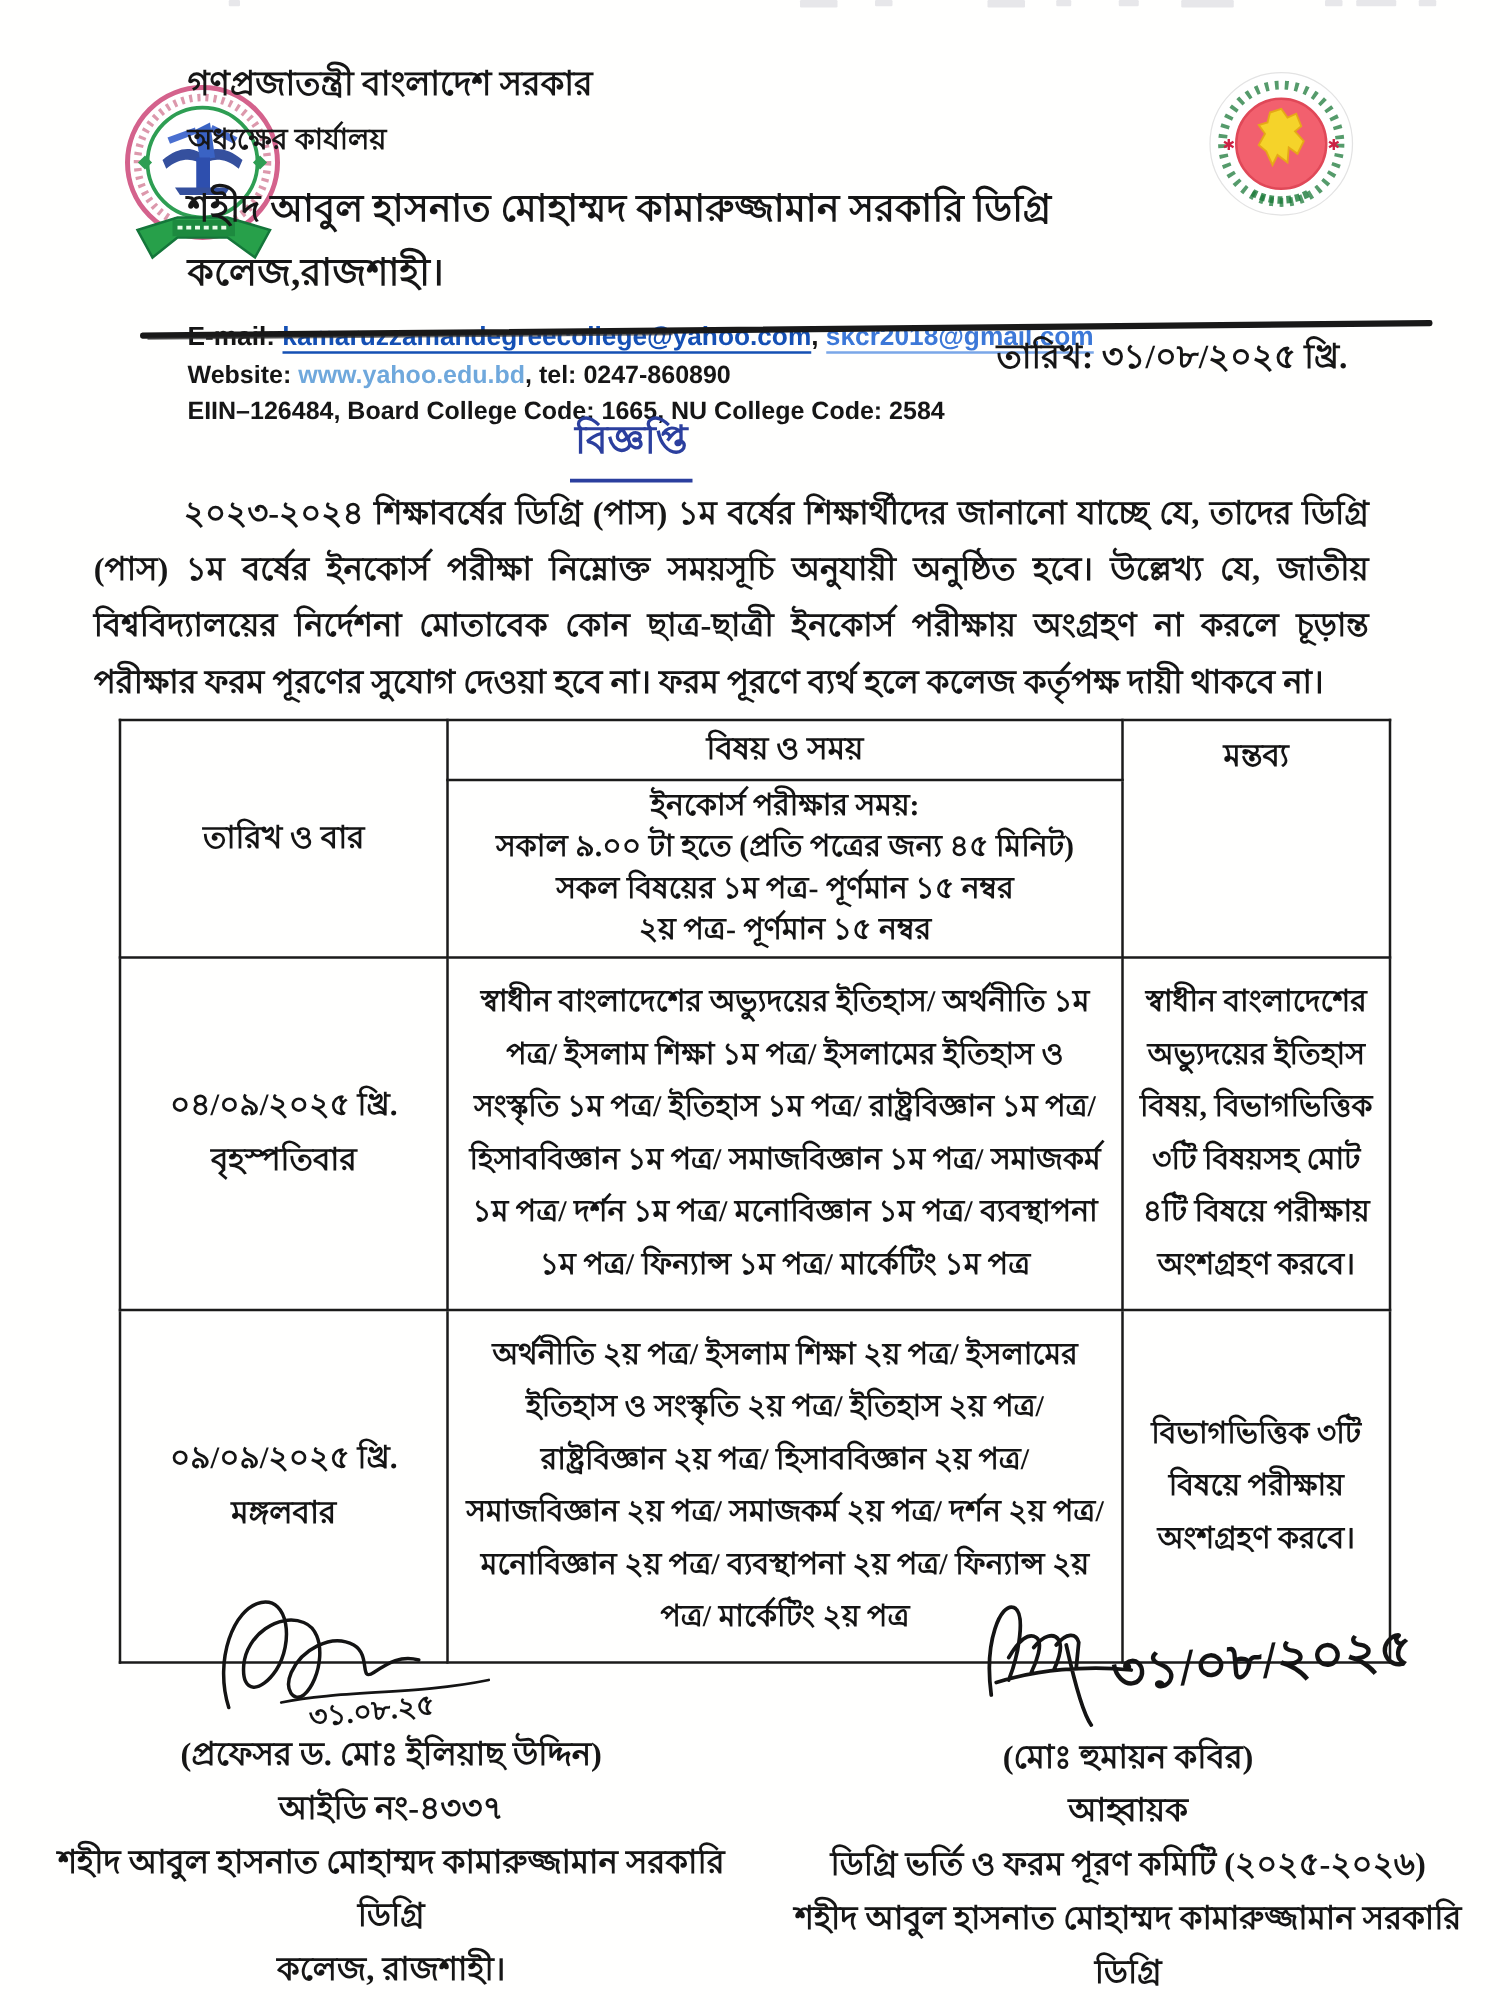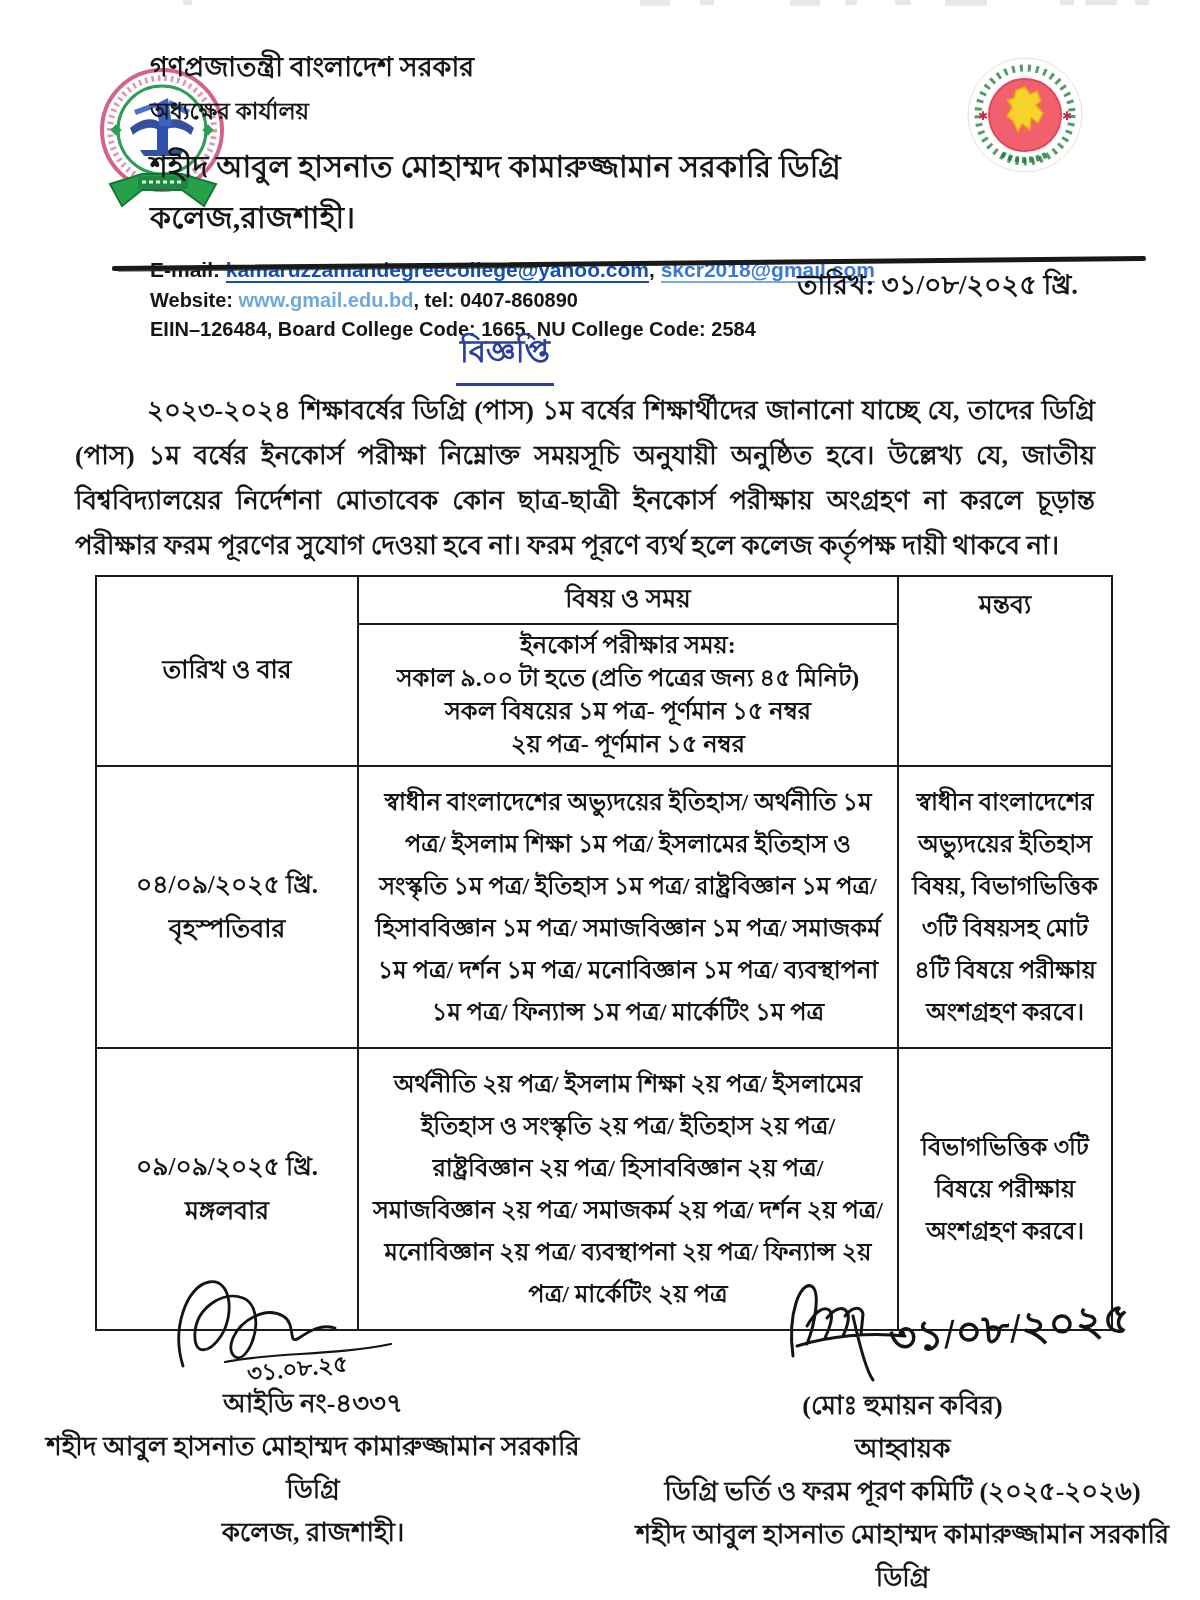--- a/index.html
+++ b/index.html
@@ -105,21 +105,21 @@
     <text x="14" y="66" font-size="12" fill="#cc2244">✱</text>
     <text x="98" y="66" font-size="12" fill="#cc2244">✱</text>
     <path d="M38,100 A47 47 0 0 0 84 100" fill="none" stroke="#1c7a3a" stroke-width="6" stroke-dasharray="4 3" opacity="0.8"></path>
   </svg>
 
   <div class="head-block">
     <div class="govt-line bn">গণপ্রজাতন্ত্রী বাংলাদেশ সরকার</div>
     <div class="office-line bn">অধ্যক্ষের কার্যালয়</div>
     <div class="college-line bn">শহীদ আবুল হাসনাত মোহাম্মদ কামারুজ্জামান সরকারি ডিগ্রি কলেজ,রাজশাহী।</div>
     <div class="contact-line"><span>E-mail: </span><span class="lnk1">kamaruzzamandegreecollege@yahoo.com</span><span>, </span><span class="lnk2">skcr2018@gmail.com</span></div>
-    <div class="website-line"><span>Website: </span><span class="weblnk">www.gmail.edu.bd</span><span>, </span><span>tel: 0407-860890</span></div>
+    <div class="website-line"><span>Website: </span><span class="weblnk">www.yahoo.edu.bd</span><span>, </span><span>tel: 0247-860890</span></div>
     <div class="codes-line">EIIN–126484, Board College Code: 1665, NU College Code: 2584</div>
   </div>
 
   <div class="separator"></div>
   <div class="separator2"></div>
 
   <div class="date-line bn">তারিখ: ৩১/০৮/২০২৫ খ্রি.</div>
 
   <div class="notice-title-wrap">
     <span class="notice-title bn">বিজ্ঞপ্তি</span>
@@ -165,20 +165,21 @@
     </tr>
   </tbody>
     </table>
 
   <div class="sig-block sig-left bn">
     <svg class="sig-svg" width="300" height="112" viewBox="0 0 300 112">
       <path d="M20,96 C8,58 24,16 46,12 C68,8 72,44 58,66 C46,84 30,86 32,62 C34,38 60,20 80,28 C100,36 94,74 80,86 C72,92 64,82 70,68 C78,50 102,36 120,46 C134,54 124,76 136,68 C148,60 158,54 172,58" fill="none" stroke="#141414" stroke-width="2.8" stroke-linecap="round"></path>
       <path d="M62,92 C110,82 170,86 228,74" fill="none" stroke="#141414" stroke-width="2.2" stroke-linecap="round"></path>
       <text x="84" y="106" font-size="23" font-weight="600" fill="#141414" transform="rotate(-6 140 100)">৩১.০৮.২৫</text>
     </svg>
+    <div class="sig-line">(প্রফেসর ড. মোঃ ইলিয়াছ উদ্দিন)</div>
     <div class="sig-line">আইডি নং-৪৩৩৭</div>
     <div class="sig-line">শহীদ আবুল হাসনাত মোহাম্মদ কামারুজ্জামান সরকারি ডিগ্রি</div>
     <div class="sig-line">কলেজ, রাজশাহী।</div>
   </div>
 
   <div class="sig-block sig-right bn">
     <svg class="sig-svg" width="500" height="116" viewBox="0 0 500 116">
       <path d="M140,88 C134,44 148,14 158,18 C168,22 162,56 154,76 M154,58 C162,44 170,38 176,42 C182,46 176,62 172,70 M174,50 C182,40 190,38 194,44 C198,50 192,64 190,68 M192,48 C200,38 208,38 210,46 L208,66 M144,78 C176,68 216,64 252,68 M200,48 C208,84 214,104 220,112" fill="none" stroke="#141414" stroke-width="3" stroke-linecap="round"></path>
       <text x="236" y="76" font-size="42" font-weight="600" fill="#141414" transform="rotate(-5 340 64)">৩১/০৮/২০২৫</text>
     </svg>

